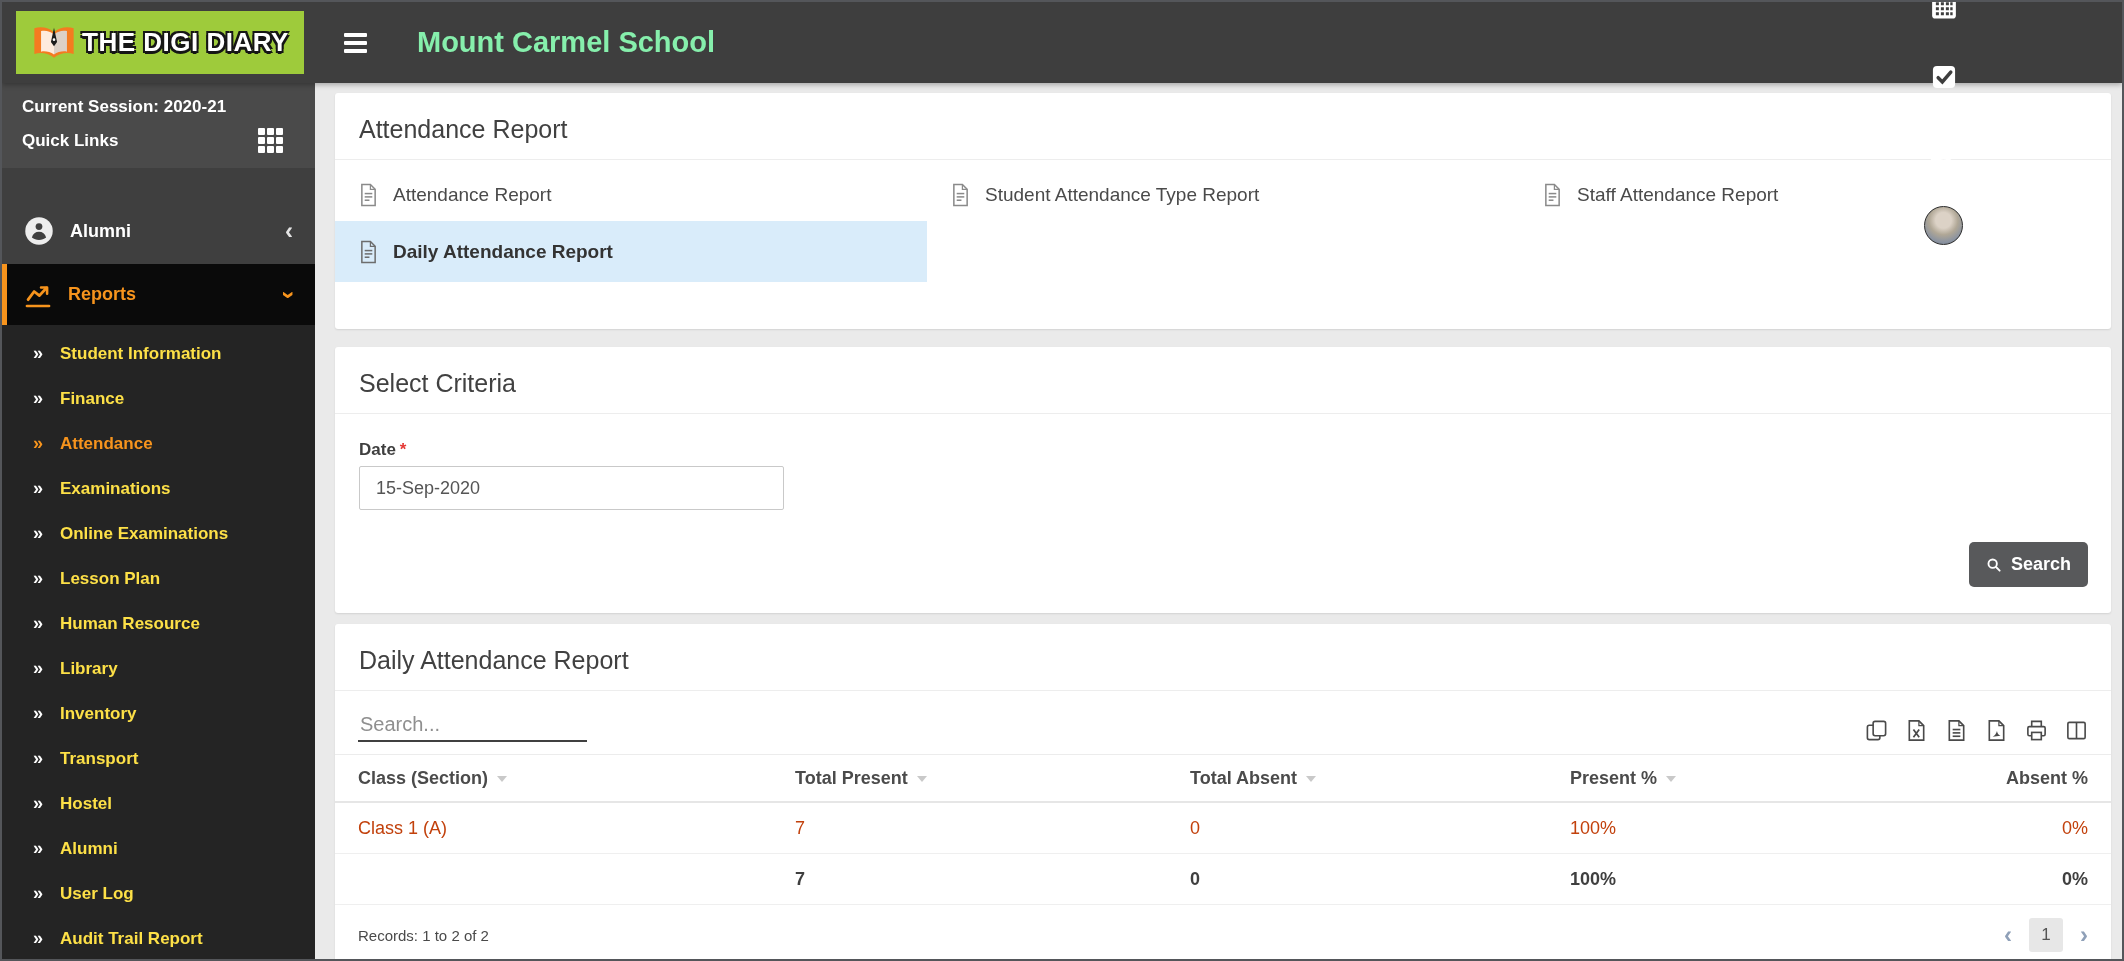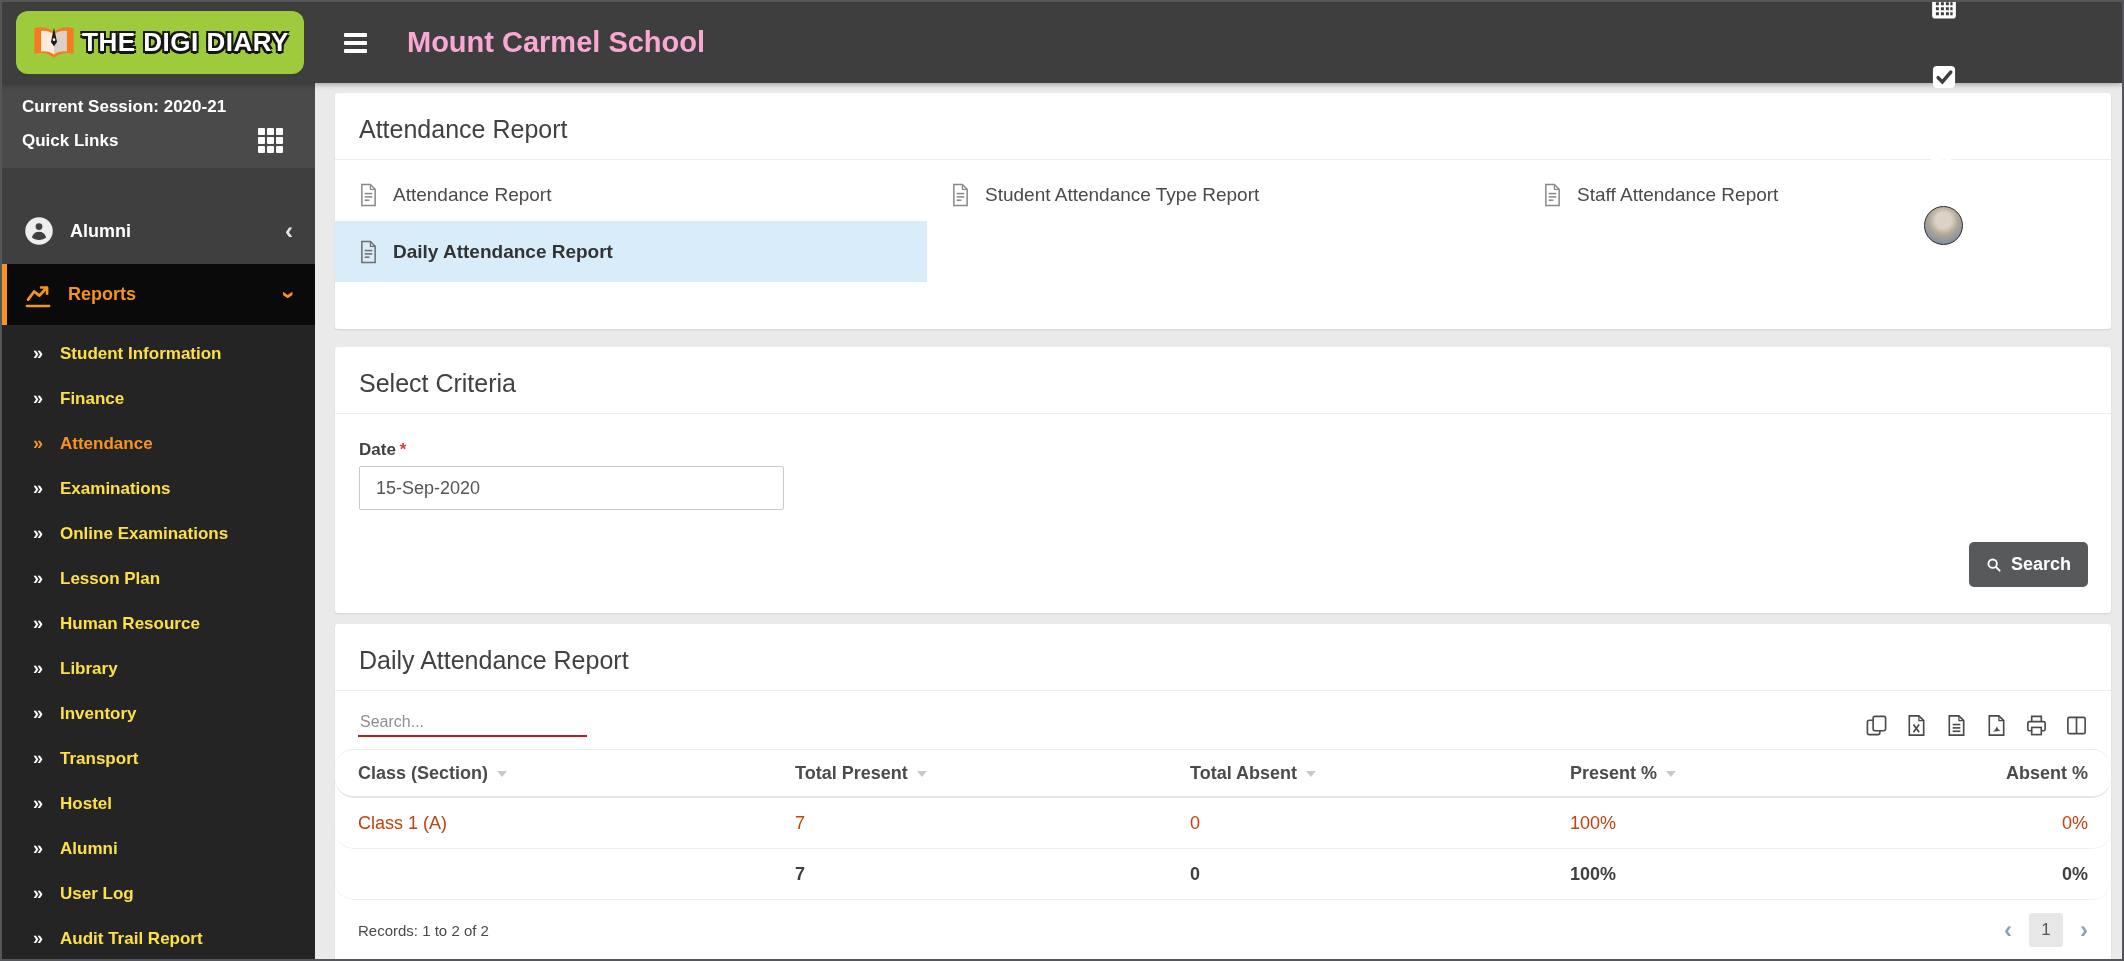--- a/index.html
+++ b/index.html
@@ -2,27 +2,27 @@
 <html><head>
 <meta charset="utf-8">
 <style>
   html,body{margin:0;padding:0;background:#d8d8d8;}
   #app{position:relative;width:2124px;height:961px;box-sizing:border-box;border:2px solid #54565a;
        overflow:hidden;background:#eaeaea;font-family:"Liberation Sans","DejaVu Sans",sans-serif;}
 
   
   .topbar{position:absolute;top:0;left:0;width:100%;height:81px;background:#3e3e3e;
           display:flex;align-items:center;z-index:10;box-shadow:0 2px 5px rgba(0,0,0,.28);}
-  .logo{margin-left:14px;width:288px;height:63px;background:#9ecb3b;border-radius:12px;
+  .logo{margin-left:14px;width:288px;height:63px;background:#9ecb3b;border-radius:0;
         display:flex;align-items:center;justify-content:center;gap:5px;flex-shrink:0;cursor:pointer;}
   .logo-text{font-size:26px;font-weight:900;color:#fff;letter-spacing:.5px;white-space:nowrap;
         text-shadow:-2px -2px 0 #161616,2px -2px 0 #161616,-2px 2px 0 #161616,2px 2px 0 #161616,0 3px 0 #161616;}
   .hamburger{margin-left:40px;display:flex;flex-direction:column;gap:4px;cursor:pointer;}
   .hamburger span{width:23px;height:4px;background:#fff;border-radius:1px;}
-  .school-name{margin-left:40px;font-size:29px;font-weight:bold;color:#f9a8d4;white-space:nowrap;}
+  .school-name{margin-left:50px;font-size:29px;font-weight:bold;color:#86efac;white-space:nowrap;}
   .top-right{margin-left:auto;display:flex;align-items:center;gap:42px;margin-right:16px;flex-direction:column;}
   .search-pill{width:325px;height:44px;background:#fff;border-radius:22px;display:flex;align-items:center;
                padding:0 13px 0 22px;box-sizing:border-box;}
   .search-pill input{border:none;outline:none;flex:1;font-size:19px;color:#555;min-width:0;background:transparent;}
   .search-pill input::placeholder{color:#9b9b9b;}
   .avatar{width:37px;height:37px;border-radius:50%;border:1px solid #2c2c2c;cursor:pointer;
           background:radial-gradient(circle at 50% 36%,#dcd2c6 0 26%,#b0a796 48%,#8b93a0 72%,#63707f 100%);}
   .top-icon{cursor:pointer;display:flex;align-items:center;}
 
   
@@ -65,27 +65,27 @@
   .criteria-body{position:relative;height:200px;}
   .date-label{position:absolute;top:26px;left:24px;font-size:17px;font-weight:bold;color:#3f3f3f;}
   .required{color:#e53935;margin-left:4px;font-weight:bold;}
   .date-input{position:absolute;top:52px;left:24px;width:425px;height:44px;border:1px solid #c9c9c9;
               border-radius:2px;padding:0 16px;font-size:18px;color:#555;box-sizing:border-box;outline:none;}
   .search-btn{position:absolute;right:23px;top:128px;height:45px;background:#58595b;border:none;border-radius:5px;
               color:#fff;font-size:18px;font-weight:bold;display:flex;align-items:center;gap:9px;
               padding:0 17px;cursor:pointer;}
 
   .table-toolbar{display:flex;align-items:flex-end;justify-content:space-between;padding:18px 23px 12px;}
-  .table-search{border:none;border-bottom:2px solid #b91c1c;width:225px;font-size:16px;
+  .table-search{border:none;border-bottom:2px solid #404040;width:225px;font-size:20px;
                 padding:4px 2px;color:#555;outline:none;}
   .table-search::placeholder{color:#8f8f8f;}
   .export-icons{display:flex;gap:17px;align-items:center;}
   .export-icons svg{cursor:pointer;display:block;}
 
-  .tgrid{display:grid;grid-template-columns:437px 395px 380px 310px 1fr;padding:0 23px;align-items:center;border-radius:19px;}
+  .tgrid{display:grid;grid-template-columns:437px 395px 380px 310px 1fr;padding:0 23px;align-items:center;}
   .thead{height:46px;border-top:1px solid #ececec;border-bottom:2px solid #e6e6e6;
          font-size:18px;font-weight:bold;color:#4b4b4b;}
   .th{display:flex;align-items:center;cursor:pointer;}
   .th.right{justify-content:flex-end;}
   .sort-arrow{width:0;height:0;border:5px solid transparent;border-top:6px solid #c9c9c9;
               margin-left:9px;margin-top:6px;}
   .trow{height:50px;font-size:18px;color:#c2410c;border-bottom:1px solid #efefef;}
   .trow.totals{font-weight:bold;color:#3f3f3f;}
   .td.right{text-align:right;}
   .table-footer{display:flex;justify-content:space-between;align-items:center;padding:13px 23px 0;}

